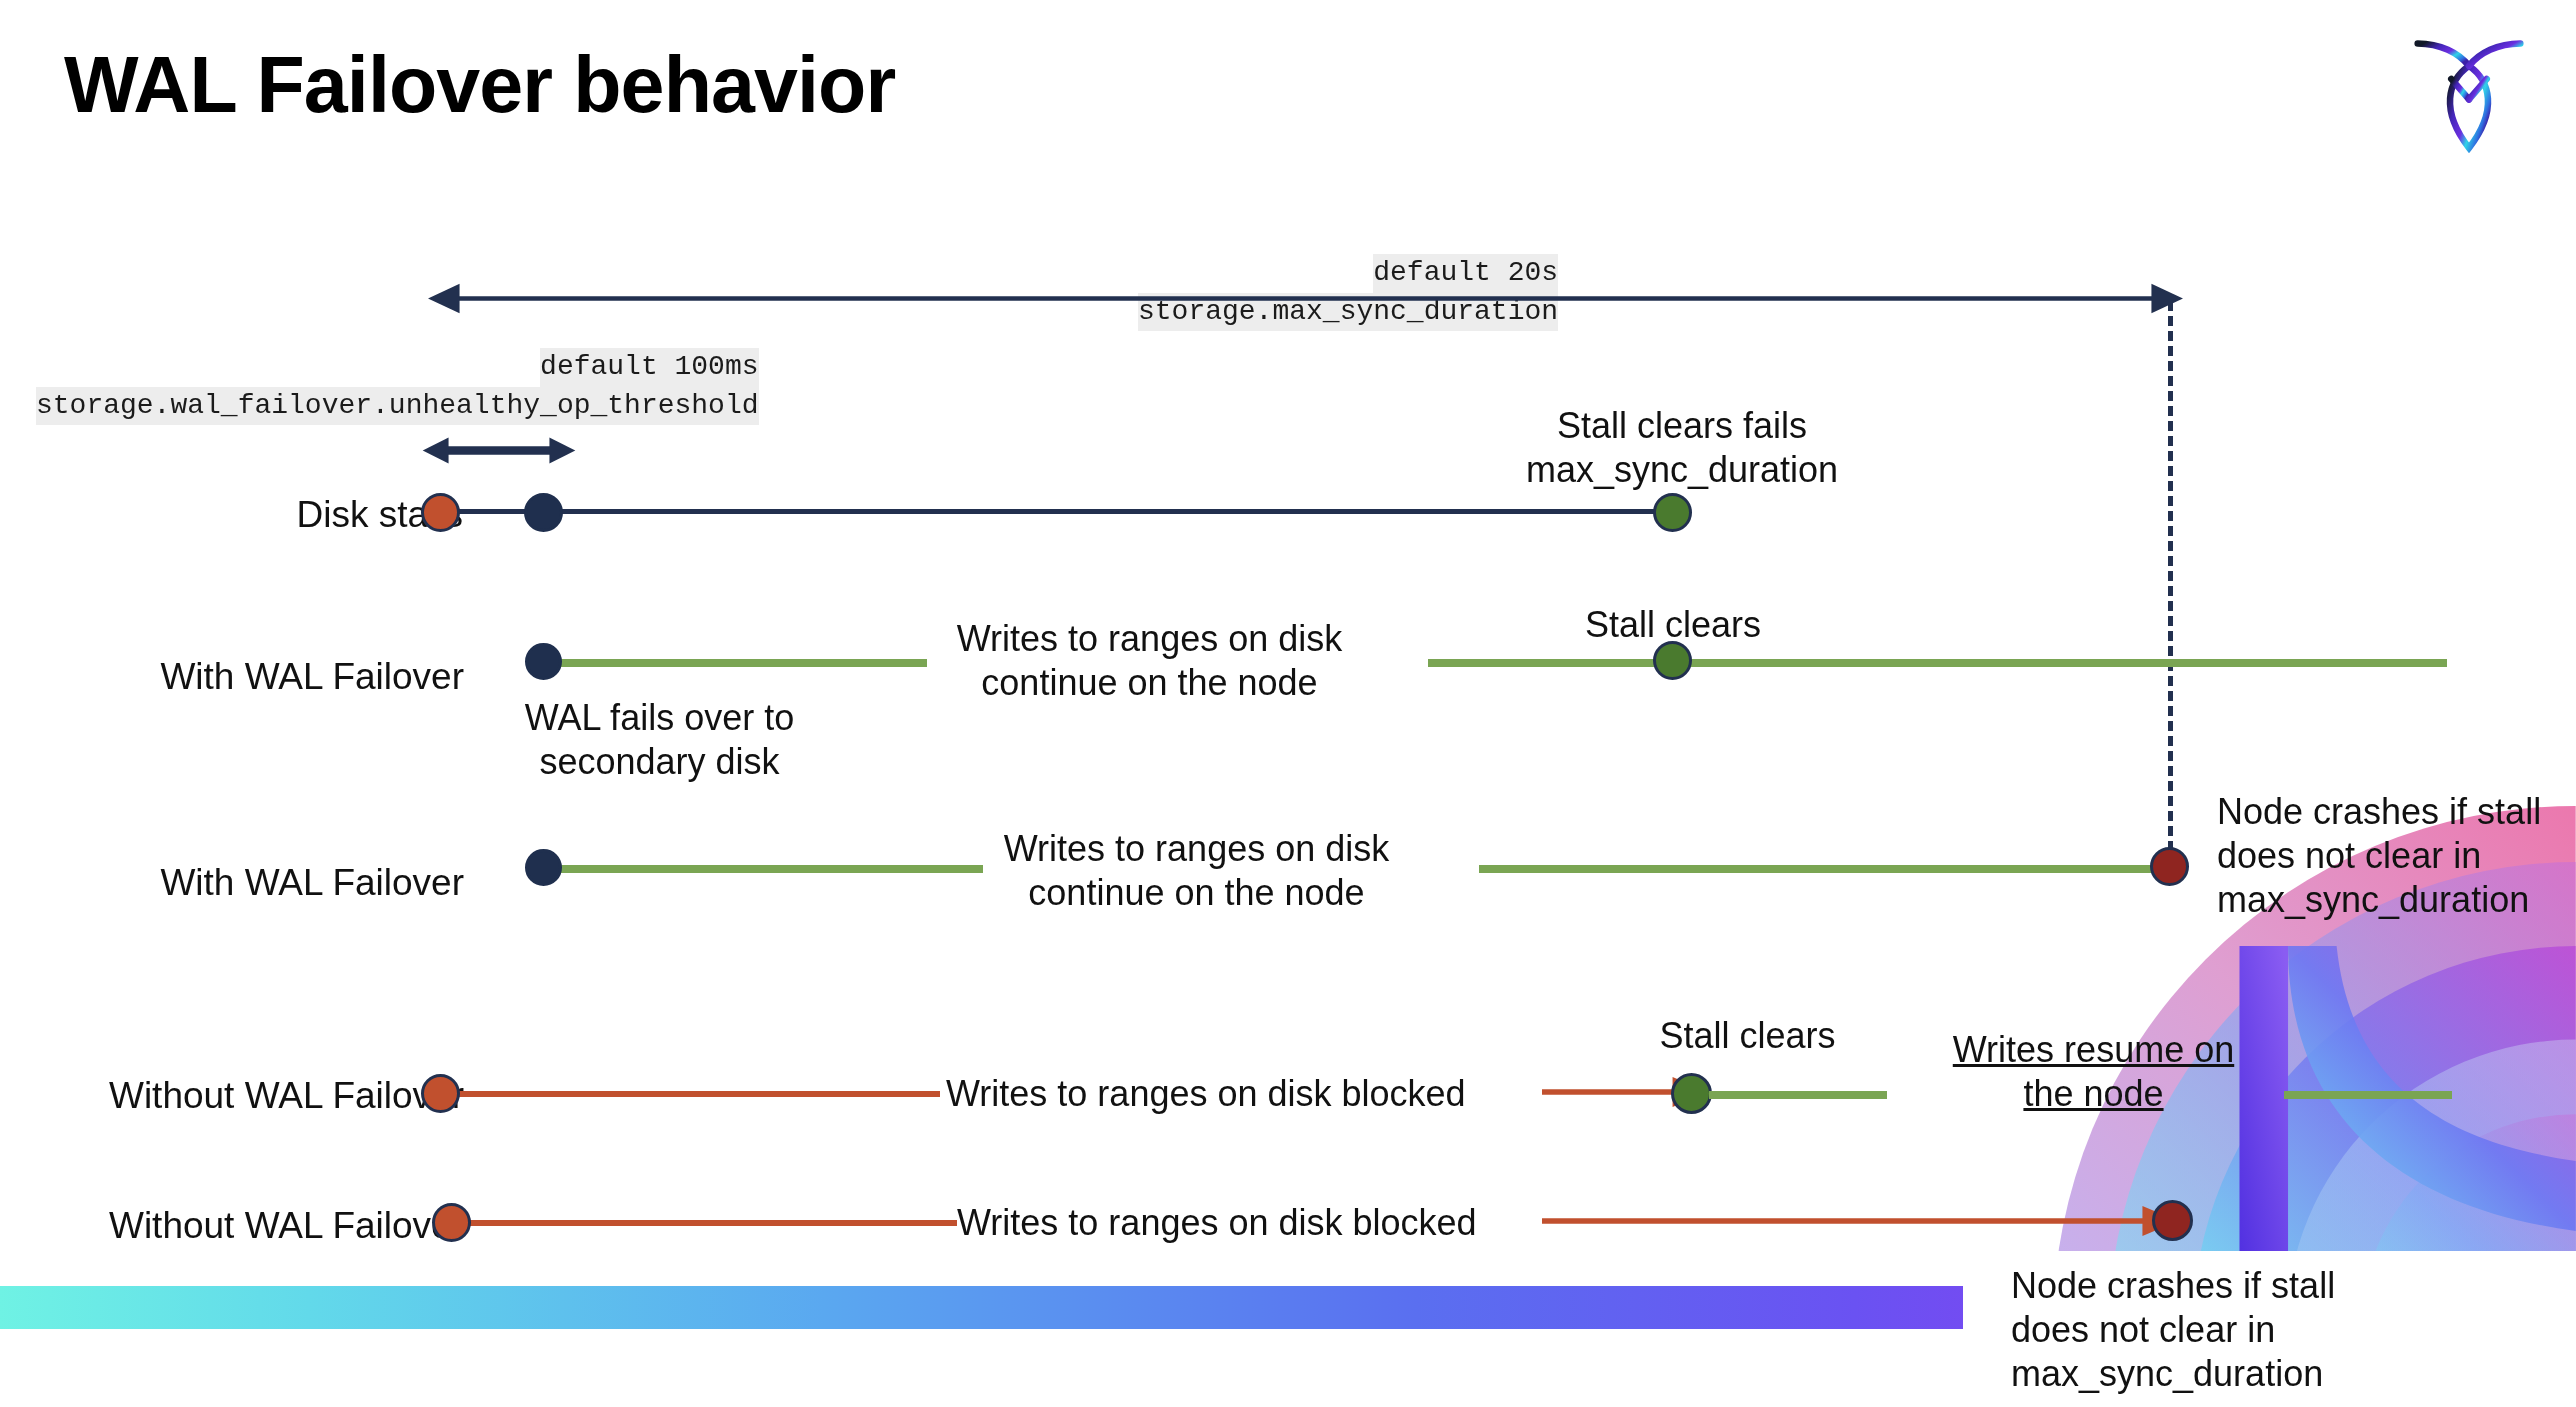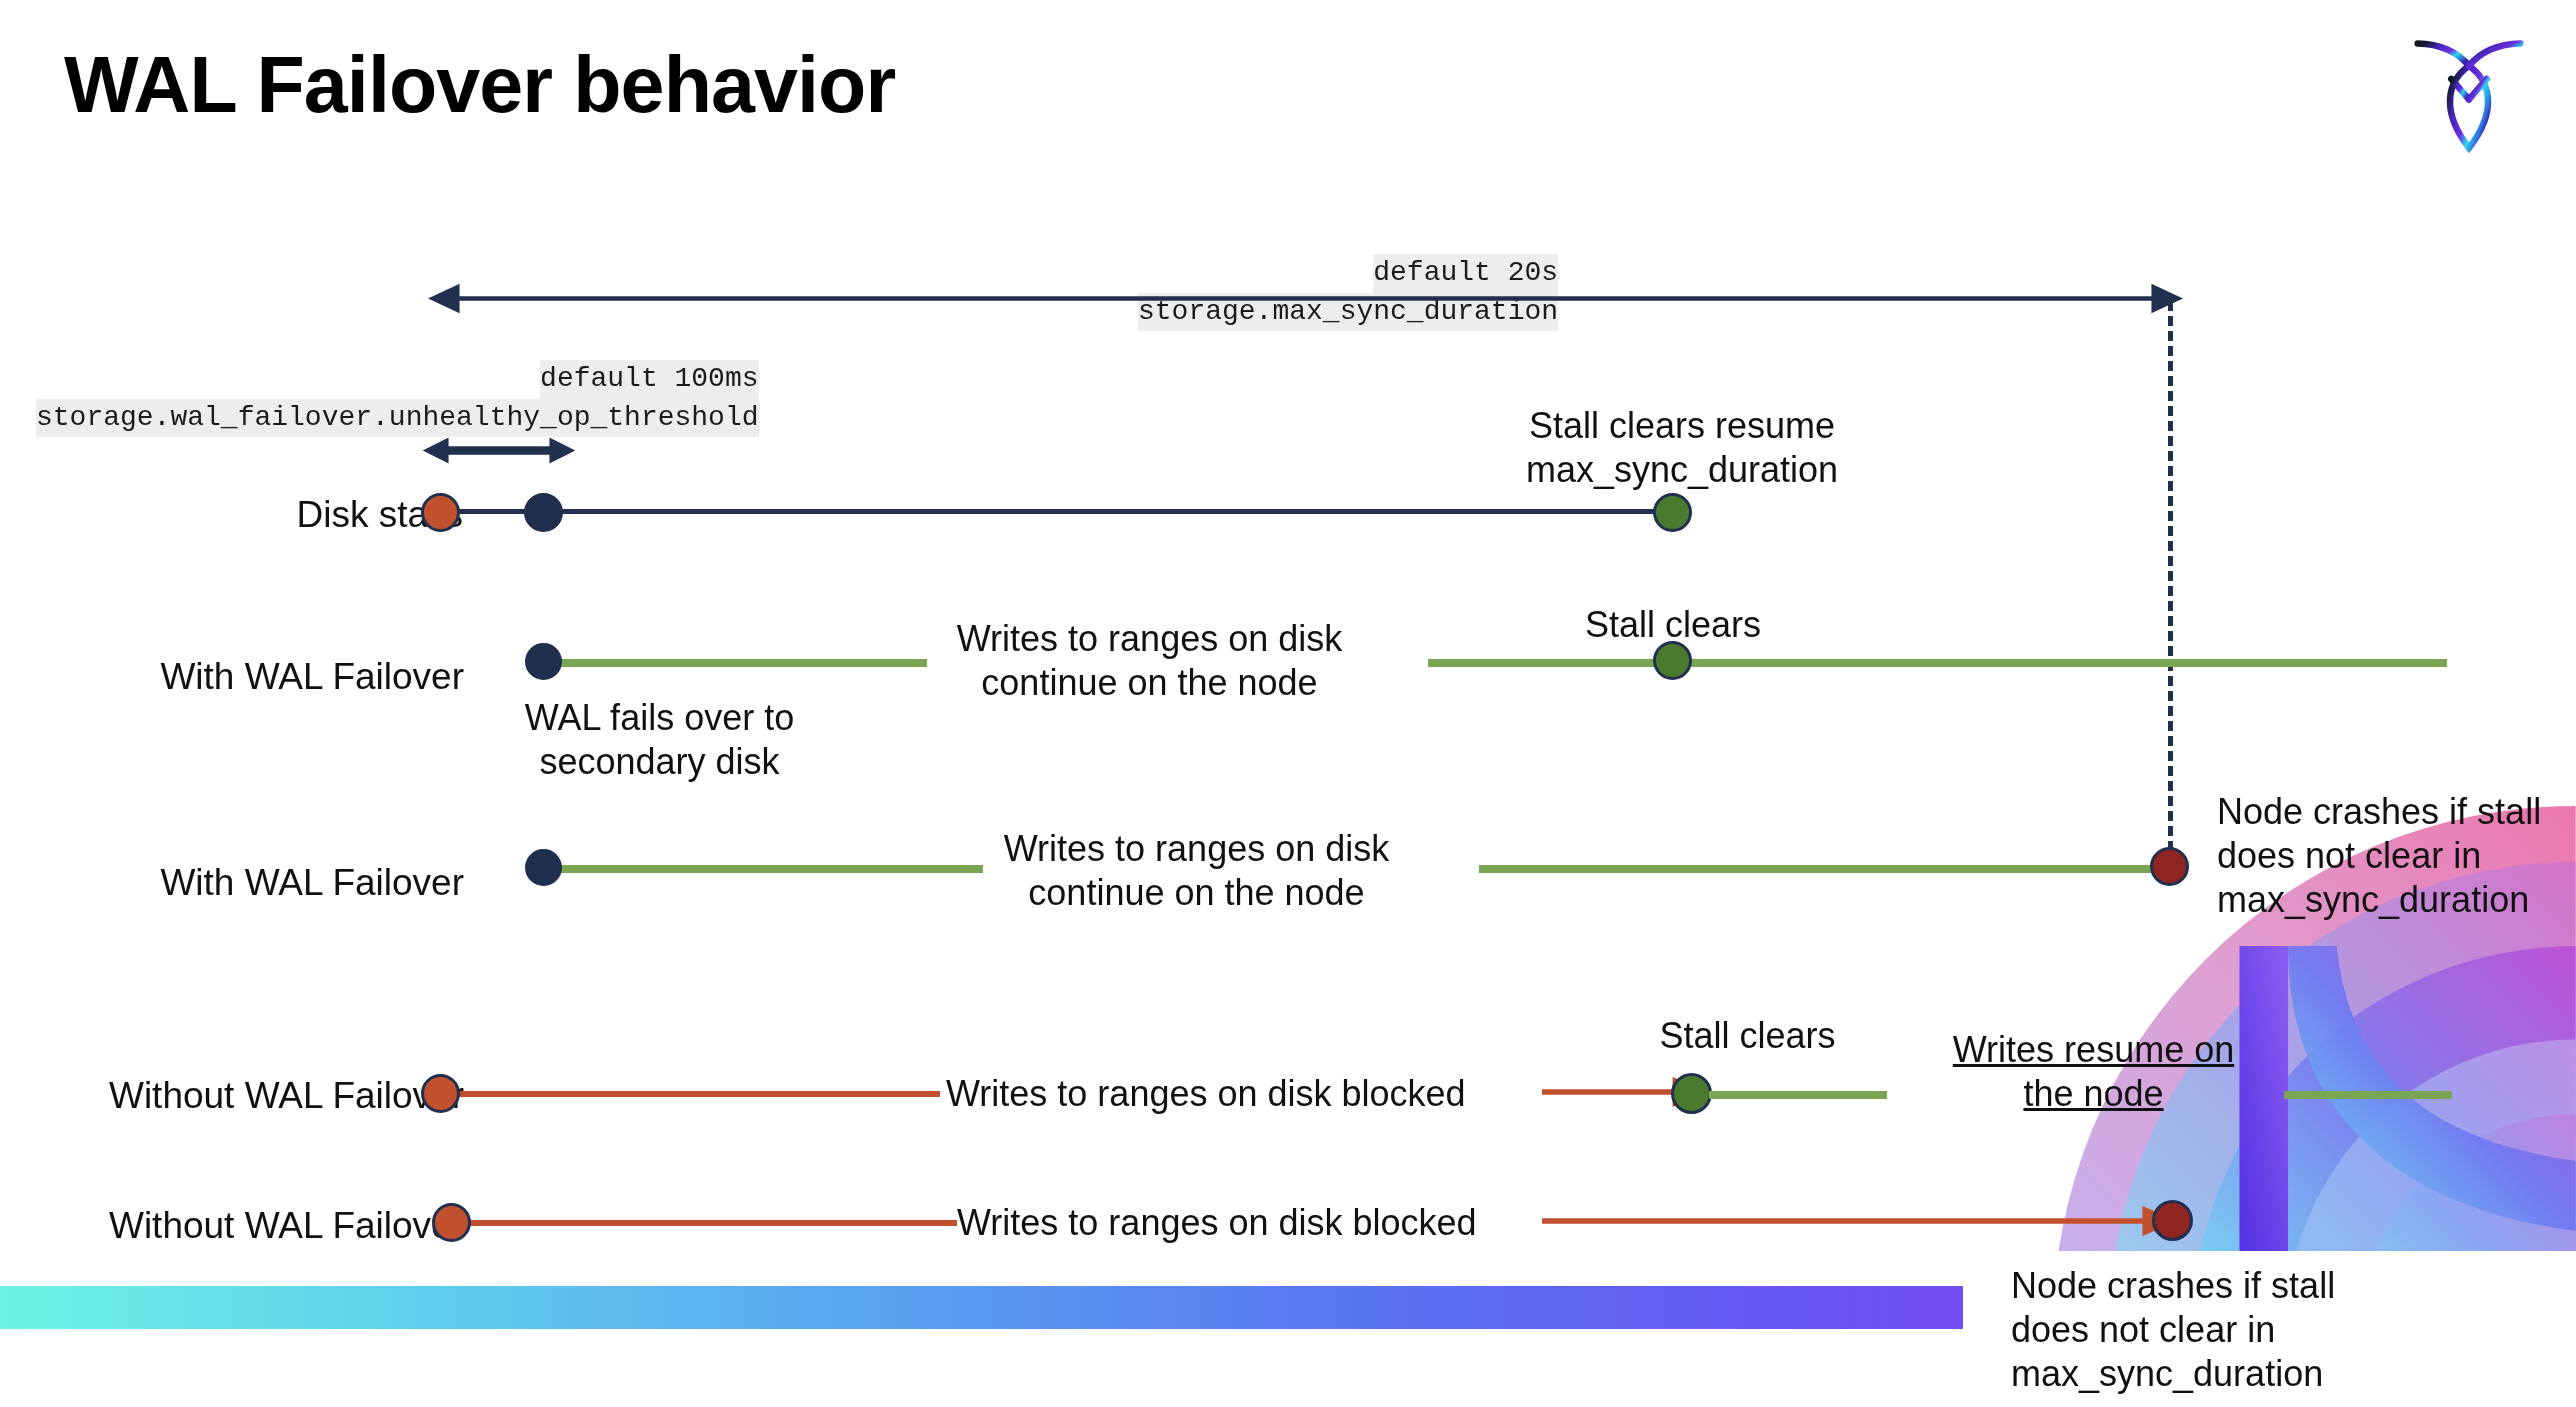--- a/index.html
+++ b/index.html
@@ -139,41 +139,41 @@
   <div class="abs" style="left:422px;top:279px;width:1767px;height:39px;">
     <svg width="1767" height="39" viewBox="0 0 1890 42">
       <line x1="26" y1="21" x2="1864" y2="21" stroke="#22304f" stroke-width="5"></line>
       <polygon points="0,21 34,5 34,37" fill="#22304f"></polygon>
       <polygon points="1890,21 1856,5 1856,37" fill="#22304f"></polygon>
     </svg>
   </div>
 
   <div class="abs vdash" style="left:2168px;top:301px;height:580px;"></div>
 
-  <div class="abs code-group" style="left:36px;top:360px;">
+  <div class="abs code-group" style="left:36px;top:348px;">
     <span class="code-chip">default 100ms</span>
     <span class="code-chip">storage.wal_failover.unhealthy_op_threshold</span>
   </div>
 
   <div class="abs" style="left:422px;top:432px;width:154px;height:37px;">
     <svg width="154" height="37" viewBox="0 0 165 40">
       <line x1="20" y1="20" x2="145" y2="20" stroke="#22304f" stroke-width="9"></line>
       <polygon points="0,20 28,6 28,34" fill="#22304f"></polygon>
       <polygon points="165,20 137,6 137,34" fill="#22304f"></polygon>
     </svg>
   </div>
 
   <div class="abs row-label" style="left:222px;top:494px;width:241px;text-align:right;">Disk stalls</div>
 
   <div class="abs hline navy" style="left:439px;top:509px;width:1243px;"></div>
   <div class="abs dot orange" style="left:421px;top:493px;width:39px;height:39px;"></div>
   <div class="abs dot navy" style="left:524px;top:493px;width:39px;height:39px;"></div>
   <div class="abs dot green" style="left:1653px;top:493px;width:39px;height:39px;"></div>
 
-  <div class="abs note center" style="left:1514px;top:404px;width:336px;">Stall clears resume
+  <div class="abs note center" style="left:1514px;top:404px;width:336px;">Stall clears fails
 max_sync_duration</div>
 
   <div class="abs row-label" style="left:17px;top:656px;width:447px;text-align:right;">With WAL Failover</div>
 
   <div class="abs hline green" style="left:544px;top:659px;width:383px;"></div>
   <div class="abs hline green" style="left:1428px;top:659px;width:1019px;"></div>
   <div class="abs dot navy" style="left:525px;top:643px;width:37px;height:37px;"></div>
   <div class="abs dot green" style="left:1653px;top:641px;width:39px;height:39px;"></div>
 
   <div class="abs note center" style="left:944px;top:617px;width:411px;">Writes to ranges on disk

